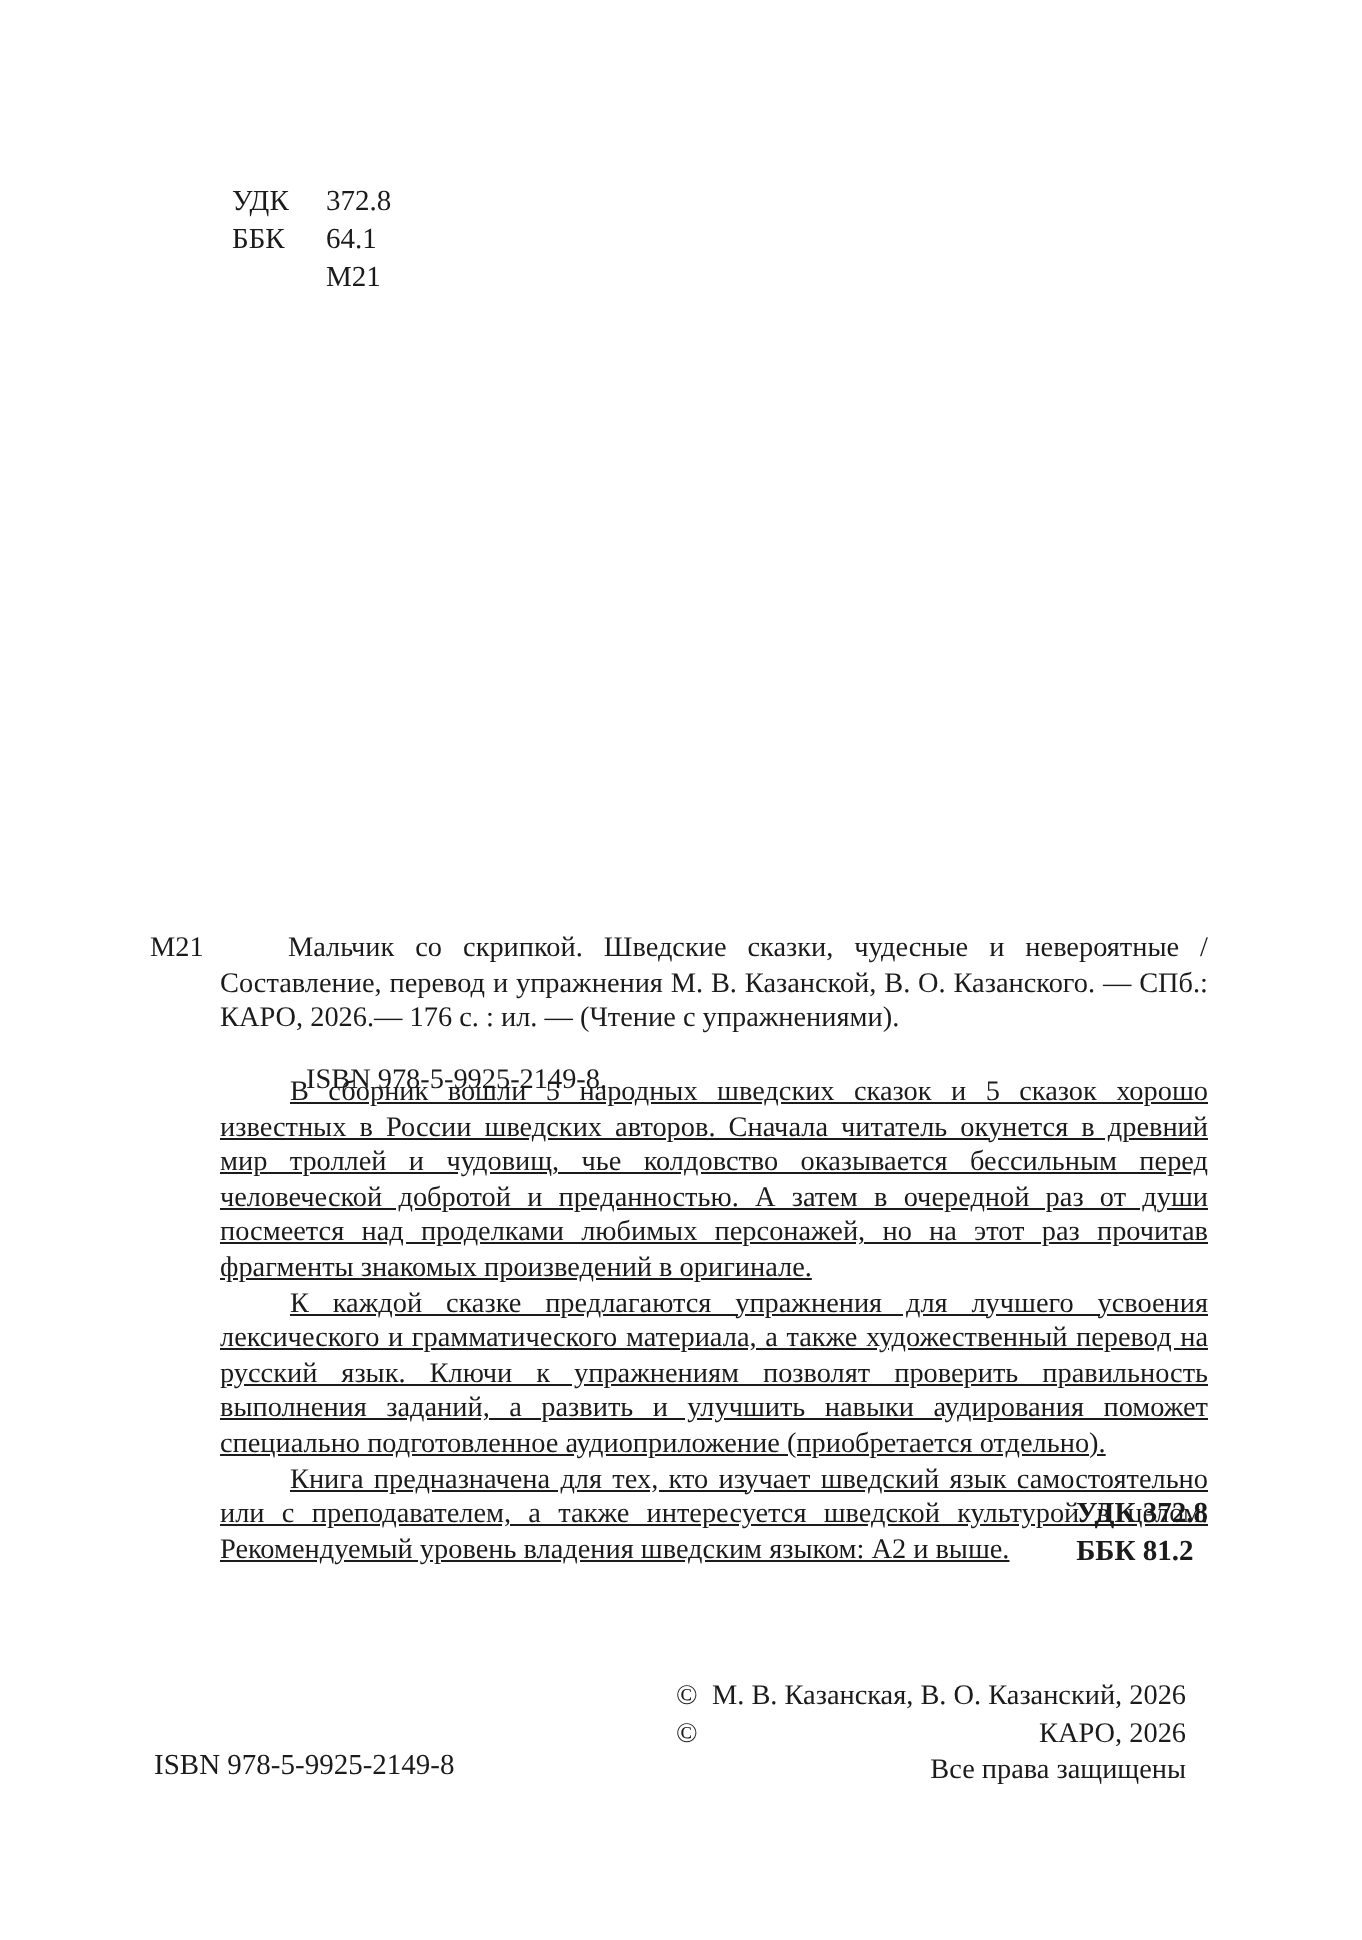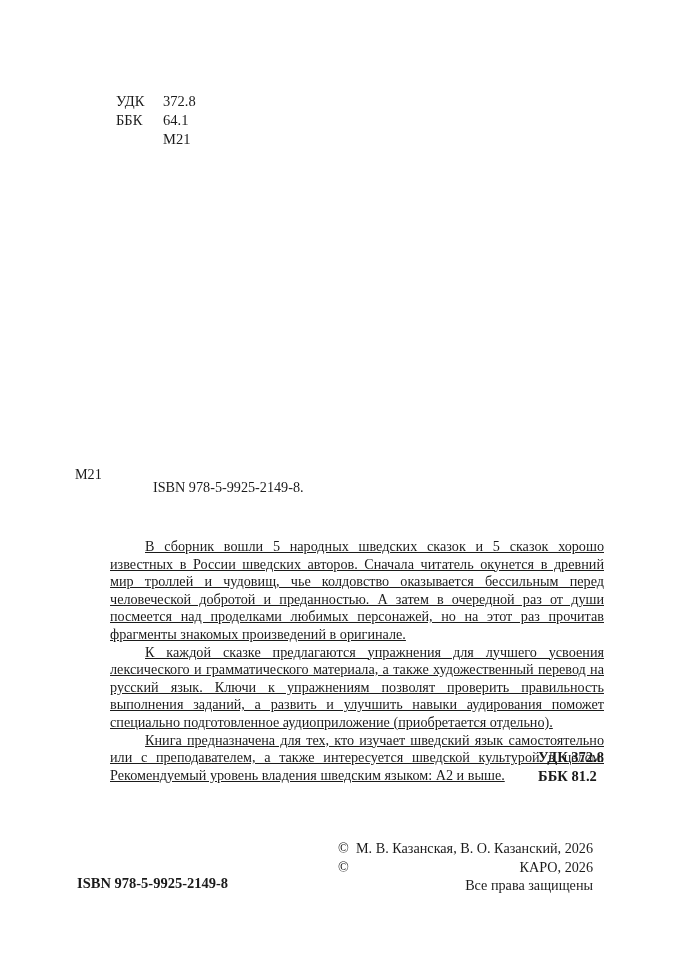--- a/index.html
+++ b/index.html
@@ -122,21 +122,21 @@
   }
   .copy-row.no-mark .copy-mark {
     visibility: hidden;
   }
 
   
   .isbn-bottom {
     position: absolute;
     left: 77px;
     top: 874px;
-    font-weight: bold;
+    font-weight: normal;
     font-size: 14.5px;
     line-height: 18.6px;
     white-space: nowrap;
   }
 </style>
 </head>
 <body>
 
 <div class="page">
 
@@ -150,20 +150,21 @@
       <span class="cip-value">64.1</span>
     </div>
     <div class="cip-row">
       <span class="cip-label"></span>
       <span class="cip-value">М21</span>
     </div>
   </div>
 
   <div class="record">
     <span class="record-marker">М21</span>
+    <div class="record-body">Мальчик со скрипкой. Шведские сказки, чудесные и невероятные / Составление, перевод и упражнения М. В. Казанской, В. О. Казанского. — СПб.: КАРО, 2026.— 176 с. : ил. — (Чтение с упражнениями).</div>
     <div class="record-isbn">ISBN 978-5-9925-2149-8.</div>
   </div>
 
   <div class="annotation">
     <p>В сборник вошли 5 народных шведских сказок и 5 сказок хорошо известных в России шведских авторов. Сначала читатель окунется в древний мир троллей и чудовищ, чье колдовство оказывается бессильным перед человеческой добротой и преданностью. А затем в очередной раз от души посмеется над проделками любимых персонажей, но на этот раз прочитав фрагменты знакомых произведений в оригинале.</p>
     <p>К каждой сказке предлагаются упражнения для лучшего усвоения лексического и грамматического материала, а также художественный перевод на русский язык. Ключи к упражнениям позволят проверить правильность выполнения заданий, а развить и улучшить навыки аудирования поможет специально подготовленное аудиоприложение (приобретается отдельно).</p>
     <p>Книга предназначена для тех, кто изучает шведский язык самостоятельно или с преподавателем, а также интересуется шведской культурой в целом. Рекомендуемый уровень владения шведским языком: А2 и выше.</p>
   </div>
 
   <div class="cip-codes-bottom">

